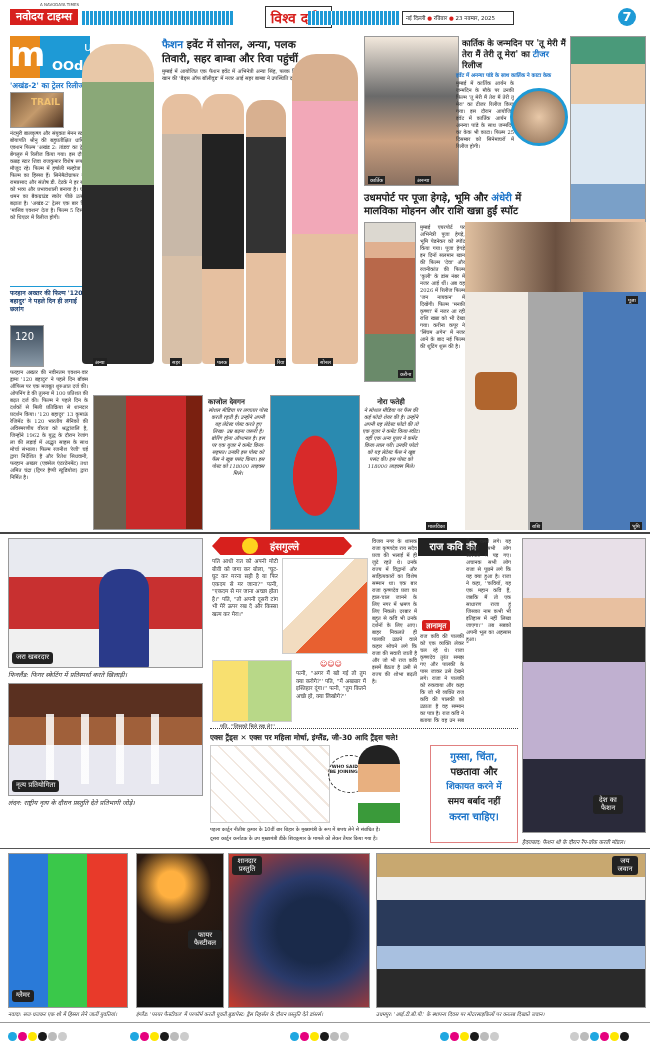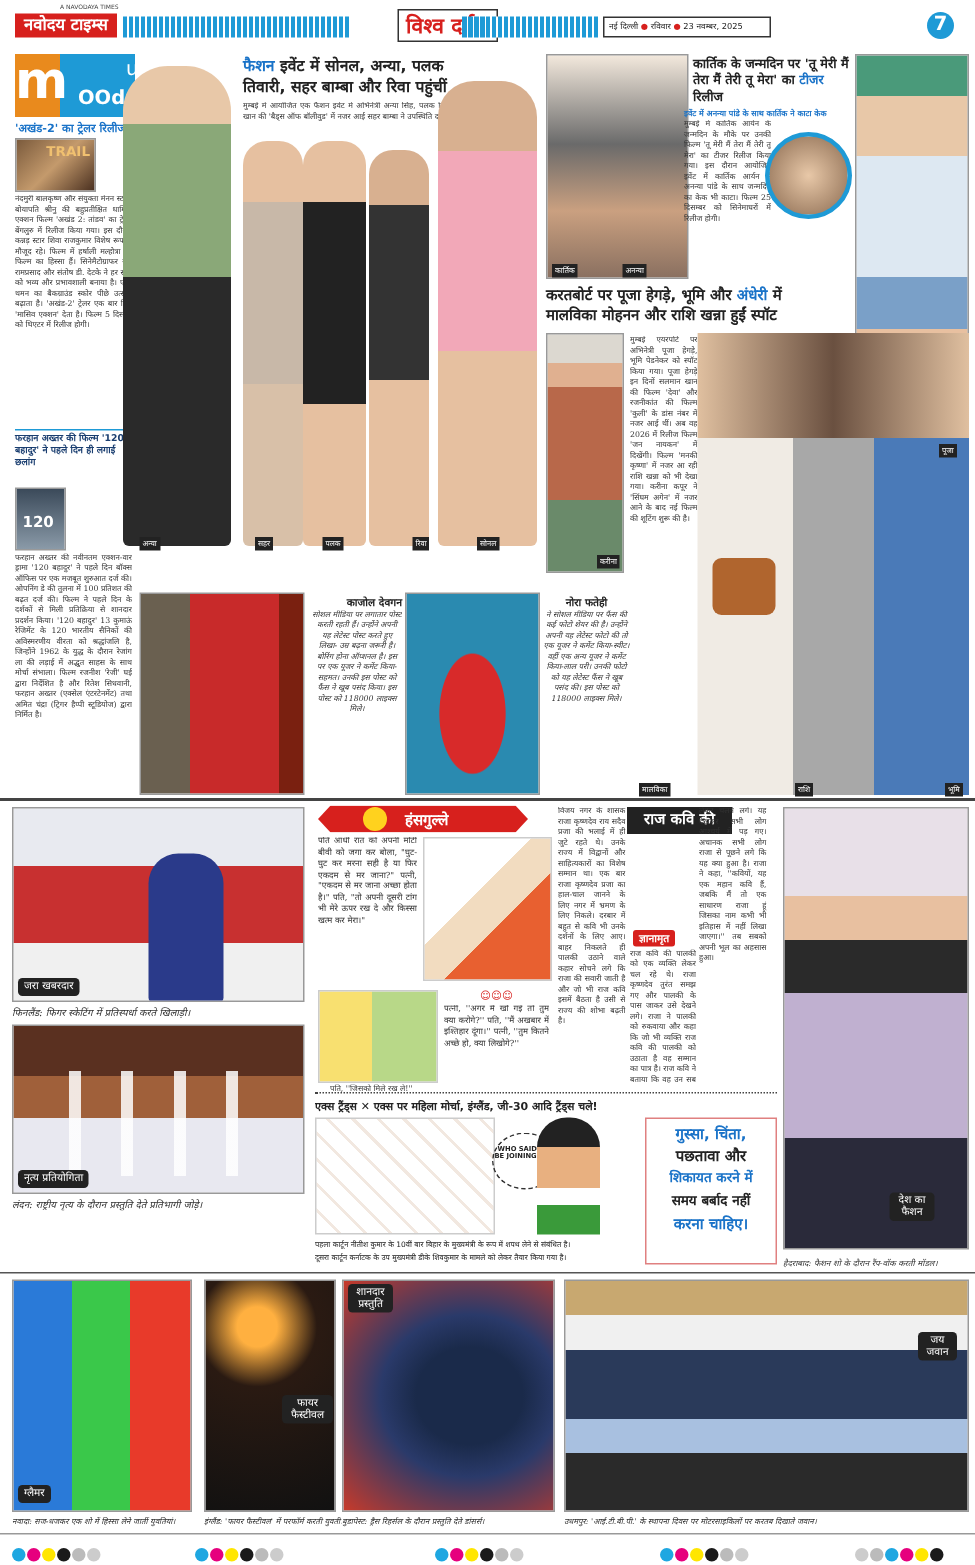--- a/index.html
+++ b/index.html
@@ -38,21 +38,21 @@
   <div class="abs" style="left:42px;top:22px;color:#fff;font-weight:bold;font-size:13px;">OOds</div>
 </div>
 <div class="abs" style="left:10px;top:80px;font-size:7.5px;color:#1a73c8;font-weight:bold;">'अखंड-2' का ट्रेलर रिलीज</div>
 <div class="photo" style="left:10px;top:92px;width:54px;height:36px;background:linear-gradient(135deg,#7a5a3c,#c49a6c,#4a3020);">
   <span style="position:absolute;right:3px;top:4px;color:#f0c070;font-weight:bold;font-size:9px;">TRAIL</span>
 </div>
 <div class="abs body-text" style="left:10px;top:130px;width:78px;height:140px;">नंदमुरी बालकृष्ण और संयुक्ता मेनन स्टारर बोयापति श्रीनु की बहुप्रतीक्षित धार्मिक एक्शन फिल्म 'अखंड 2: तांडव' का ट्रेलर बेंगलुरु में रिलीज किया गया। इस दौरान कन्नड़ स्टार शिवा राजकुमार विशेष रूप से मौजूद रहे। फिल्म में हर्षाली मल्होत्रा भी फिल्म का हिस्सा हैं। सिनेमैटोग्राफर सी. रामप्रसाद और संतोष डी. देटके ने हर सीन को भव्य और प्रभावशाली बनाया है। एस. थमन का बैकग्राउंड स्कोर पीछे उत्साह बढ़ाता है। 'अखंड-2' ट्रेलर एक बार फिर 'मासिव एक्शन' देता है। फिल्म 5 दिसंबर को थिएटर में रिलीज होगी।</div>
 <div class="abs" style="left:10px;top:286px;width:80px;height:1px;background:#1e9ad6"></div>
 <div class="abs" style="left:10px;top:289px;width:80px;font-size:6.2px;line-height:8px;color:#1a3e70;font-weight:bold;">फरहान अख्तर की फिल्म '120 बहादुर' ने पहले दिन ही लगाई छलांग</div>
 <div class="photo" style="left:10px;top:325px;width:34px;height:42px;background:linear-gradient(180deg,#3b4a5a,#8a9aa8);">
-  <span style="position:absolute;left:4px;bottom:12px;color:#fff;font-weight:bold;font-size:10px;">120</span>
+  <span style="position:absolute;left:4px;bottom:24px;color:#fff;font-weight:normal;font-size:10px;">120</span>
 </div>
 <div class="abs body-text" style="left:10px;top:369px;width:78px;height:160px;">फरहान अख्तर की नवीनतम एक्शन-वार ड्रामा '120 बहादुर' ने पहले दिन बॉक्स ऑफिस पर एक मजबूत शुरुआत दर्ज की। ओपनिंग डे की तुलना में 100 प्रतिशत की बढ़त दर्ज की। फिल्म ने पहले दिन के दर्शकों से मिली प्रतिक्रिया से शानदार प्रदर्शन किया। '120 बहादुर' 13 कुमाऊं रेजिमेंट के 120 भारतीय सैनिकों की अविस्मरणीय वीरता को श्रद्धांजलि है, जिन्होंने 1962 के युद्ध के दौरान रेजांग ला की लड़ाई में अद्भुत साहस के साथ मोर्चा संभाला। फिल्म रजनीश 'रेजी' घई द्वारा निर्देशित है और रितेश सिधवानी, फरहान अख्तर (एक्सेल एंटरटेनमेंट) तथा अमित चंद्रा (ट्रिगर हैप्पी स्टूडियोज) द्वारा निर्मित है।</div>
 
 <div class="abs" style="left:162px;top:37px;width:200px;font-size:10.5px;font-weight:bold;line-height:14px;color:#222;">
   <span style="color:#1a73c8">फैशन</span><span> इवेंट में सोनल, अन्या, पलक</span><br>
   <span>तिवारी, सहर बाम्बा और रिवा पहुंचीं</span>
 </div>
 <div class="abs body-text" style="left:162px;top:68px;width:190px;height:22px;">मुम्बई में आयोजित एक फैशन इवेंट में अभिनेत्री अन्या सिंह, पलक तिवारी, रिवा अरोड़ा और आमेर खान की 'बैड्स ऑफ बॉलीवुड' में नजर आई सहर बाम्बा ने उपस्थिति दर्ज कराई।</div>
 <div class="abs" style="left:320px;top:90px;font-size:5px;color:#333;">(फोटो साभार)</div>
 
@@ -75,37 +75,37 @@
 <div class="abs" style="left:462px;top:38px;width:110px;font-size:8.5px;font-weight:bold;line-height:11px;">
   <span>कार्तिक के जन्मदिन पर 'तू मेरी मैं</span><br>
   <span>तेरा मैं तेरी तू मेरा' का </span><span style="color:#1a73c8">टीजर</span><span> रिलीज</span>
 </div>
 <div class="abs" style="left:456px;top:71px;width:120px;font-size:5.3px;font-weight:bold;color:#1a73c8;white-space:nowrap;">इवेंट में अनन्या पांडे के साथ कार्तिक ने काटा केक</div>
 <div class="abs body-text" style="left:456px;top:80px;width:58px;height:105px;">मुम्बई में कार्तिक आर्यन के जन्मदिन के मौके पर उनकी फिल्म 'तू मेरी मैं तेरा मैं तेरी तू मेरा' का टीजर रिलीज किया गया। इस दौरान आयोजित इवेंट में कार्तिक आर्यन ने अनन्या पांडे के साथ जन्मदिन का केक भी काटा। फिल्म 25 दिसम्बर को सिनेमाघरों में रिलीज होगी।</div>
 <div class="abs" style="left:510px;top:88px;width:58px;height:58px;border-radius:50%;border:3px solid #1e9ad6;background:radial-gradient(circle,#e8c8a8,#8a6a50);"></div>
 <div class="photo" style="left:570px;top:36px;width:76px;height:270px;background:linear-gradient(180deg,#4a9a7a 0 10%,#e8c8a8 10% 25%,#dde8f2 25% 55%,#7aa0c8 55% 68%,#e8c0a0 68% 100%);"></div>
 
 <div class="abs" style="left:364px;top:191px;width:210px;font-size:10px;font-weight:bold;line-height:13px;">
-  <span>करतबोर्ट पर पूजा हेगड़े, भूमि और </span><span style="color:#1a73c8">अंधेरी</span><span> में</span><br>
+  <span>उधमपोर्ट पर पूजा हेगड़े, भूमि और </span><span style="color:#1a73c8">अंधेरी</span><span> में</span><br>
   <span>मालविका मोहनन और राशि खन्ना हुईं स्पॉट</span>
 </div>
 <div class="photo" style="left:364px;top:222px;width:52px;height:160px;background:linear-gradient(180deg,#dcd8d0 0 12%,#e0b090 12% 22%,#b8684a 22% 70%,#6a8a6a 70% 100%);"></div>
 <div class="name-tag" style="left:398px;top:370px;">करीना</div>
 <div class="abs body-text" style="left:420px;top:224px;width:45px;height:155px;">मुम्बई एयरपोर्ट पर अभिनेत्री पूजा हेगड़े, भूमि पेडनेकर को स्पॉट किया गया। पूजा हेगड़े इन दिनों सलमान खान की फिल्म 'देवा' और रजनीकांत की फिल्म 'कुली' के डांस नंबर में नजर आई थीं। अब वह 2026 में रिलीज फिल्म 'जन नायकन' में दिखेंगी। फिल्म 'मनकी कृष्णा' में नजर आ रही राशि खन्ना को भी देखा गया। करीना कपूर ने 'सिंघम अगेन' में नजर आने के बाद नई फिल्म की शूटिंग शुरू की है।</div>
 <div class="photo" style="left:465px;top:222px;width:181px;height:308px;border:none;background:linear-gradient(90deg,#f0ebe4 0 35%,#a8a8a8 35% 65%,#4a7ab8 65% 100%);">
   <div class="abs" style="left:0;top:0;width:181px;height:70px;background:linear-gradient(90deg,#e0c0a0,#6a5040 50%,#e0c0a0);"></div>
   <div class="abs" style="left:10px;top:150px;width:42px;height:38px;background:#b0652e;border-radius:6px;"></div>
 </div>
 <div class="name-tag" style="left:626px;top:296px;">पूजा</div>
 <div class="name-tag" style="left:426px;top:522px;">मालविका</div>
 <div class="name-tag" style="left:530px;top:522px;">राशि</div>
 <div class="name-tag" style="left:630px;top:522px;">भूमि</div>
 
 <div class="photo" style="left:93px;top:395px;width:110px;height:135px;background:linear-gradient(90deg,#6a6050 0 30%,#c82a2a 30% 85%,#7a2010 85%);"></div>
-<div class="abs" style="left:208px;top:397px;width:60px;text-align:right;font-weight:bold;font-size:7px;">काजोल देवगन</div>
+<div class="abs" style="left:208px;top:397px;width:60px;text-align:left;font-weight:bold;font-size:7px;">काजोल देवगन</div>
 <div class="abs body-text" style="left:208px;top:407px;width:60px;height:120px;text-align:center;font-style:italic;">सोशल मीडिया पर लगातार पोस्ट करती रहती हैं। उन्होंने अपनी यह लेटेस्ट पोस्ट करते हुए लिखा- उम्र बढ़ना जरूरी है। बोरिंग होना ऑप्शनल है। इस पर एक यूजर ने कमेंट किया- सहमत। उनकी इस पोस्ट को फैंस ने खूब पसंद किया। इस पोस्ट को 118000 लाइक्स मिले।</div>
 <div class="photo" style="left:270px;top:395px;width:90px;height:135px;background:radial-gradient(ellipse at 50% 60%,#d82a2a 0 35%,#2a8ab0 36% 100%);"></div>
 <div class="abs" style="left:362px;top:397px;width:58px;text-align:center;font-weight:bold;font-size:7px;">नोरा फतेही</div>
 <div class="abs body-text" style="left:362px;top:407px;width:58px;height:120px;text-align:center;font-style:italic;">ने सोशल मीडिया पर फैंस की कई फोटो शेयर की है। उन्होंने अपनी यह लेटेस्ट फोटो की तो एक यूजर ने कमेंट किया-स्वीट। वहीं एक अन्य यूजर ने कमेंट किया-लाल परी। उनकी फोटो को यह लेटेस्ट फैंस ने खूब पसंद की। इस पोस्ट को 118000 लाइक्स मिले।</div>
 
 <div class="abs" style="left:0;top:532px;width:650px;height:2px;background:#444"></div>
 
 <div class="photo" style="left:8px;top:538px;width:195px;height:130px;background:linear-gradient(180deg,#e8eaf0 0 30%,#c83030 30% 70%,#f0f0f0 70%);">
   <div class="abs" style="left:90px;top:30px;width:50px;height:100px;background:#2a3a8a;border-radius:20px 20px 4px 4px;"></div>
 </div>
@@ -165,21 +165,21 @@
 
 <div class="photo" style="left:136px;top:853px;width:88px;height:155px;background:radial-gradient(circle at 40% 20%,#ffb040 0 10%,#2a1a12 30%,#111 100%);"></div>
 <div class="tag" style="left:188px;top:930px;width:34px;white-space:normal;text-align:center;">फायर फैस्टीवल</div>
 <div class="cap" style="left:136px;top:1010px;width:92px;font-size:5.3px;">इंग्लैंड: 'फायर फैस्टीवल' में परफॉर्म करती युवती।</div>
 
 <div class="photo" style="left:228px;top:853px;width:142px;height:155px;background:radial-gradient(ellipse at 60% 50%,#1a2a4a 0 30%,#2a3a6a 50%,#c83a2a 100%);"></div>
 <div class="tag" style="left:232px;top:856px;width:30px;white-space:normal;text-align:center;">शानदार प्रस्तुति</div>
 <div class="cap" style="left:228px;top:1010px;width:142px;font-size:5.3px;">बुडापेस्ट: ड्रैस रिहर्सल के दौरान प्रस्तुति देते डांसर्स।</div>
 
 <div class="photo" style="left:376px;top:853px;width:270px;height:155px;background:linear-gradient(180deg,#c8a870 0 15%,#f0f0f0 15% 30%,#2a3a5a 30% 60%,#a8c0e0 60% 75%,#2a2a2a 75%);"></div>
-<div class="tag" style="left:612px;top:856px;width:26px;white-space:normal;text-align:center;margin-top:32px;">जय जवान</div>
+<div class="tag" style="left:612px;top:856px;width:26px;white-space:normal;text-align:center;">जय जवान</div>
 <div class="cap" style="left:376px;top:1010px;width:270px;font-size:5.3px;">उधमपुर: 'आई.टी.बी.पी.' के स्थापना दिवस पर मोटरसाइकिलों पर करतब दिखाते जवान।</div>
 
 <div class="abs" style="left:0;top:1022px;width:650px;height:16px;border-top:1px solid #999;">
   <div class="abs" style="left:8px;top:3px;white-space:nowrap">
     <span class="dot" style="background:#1ea7e1"></span><span class="dot" style="background:#e6007e"></span><span class="dot" style="background:#ffe600"></span><span class="dot" style="background:#1a1a1a"></span><span class="dot" style="background:#bbb"></span><span class="dot" style="background:#ccc"></span>
   </div>
   <div class="abs" style="left:130px;top:3px;white-space:nowrap">
     <span class="dot" style="background:#1ea7e1"></span><span class="dot" style="background:#e6007e"></span><span class="dot" style="background:#ffe600"></span><span class="dot" style="background:#1a1a1a"></span><span class="dot" style="background:#bbb"></span><span class="dot" style="background:#ccc"></span>
   </div>
   <div class="abs" style="left:290px;top:3px;white-space:nowrap">

